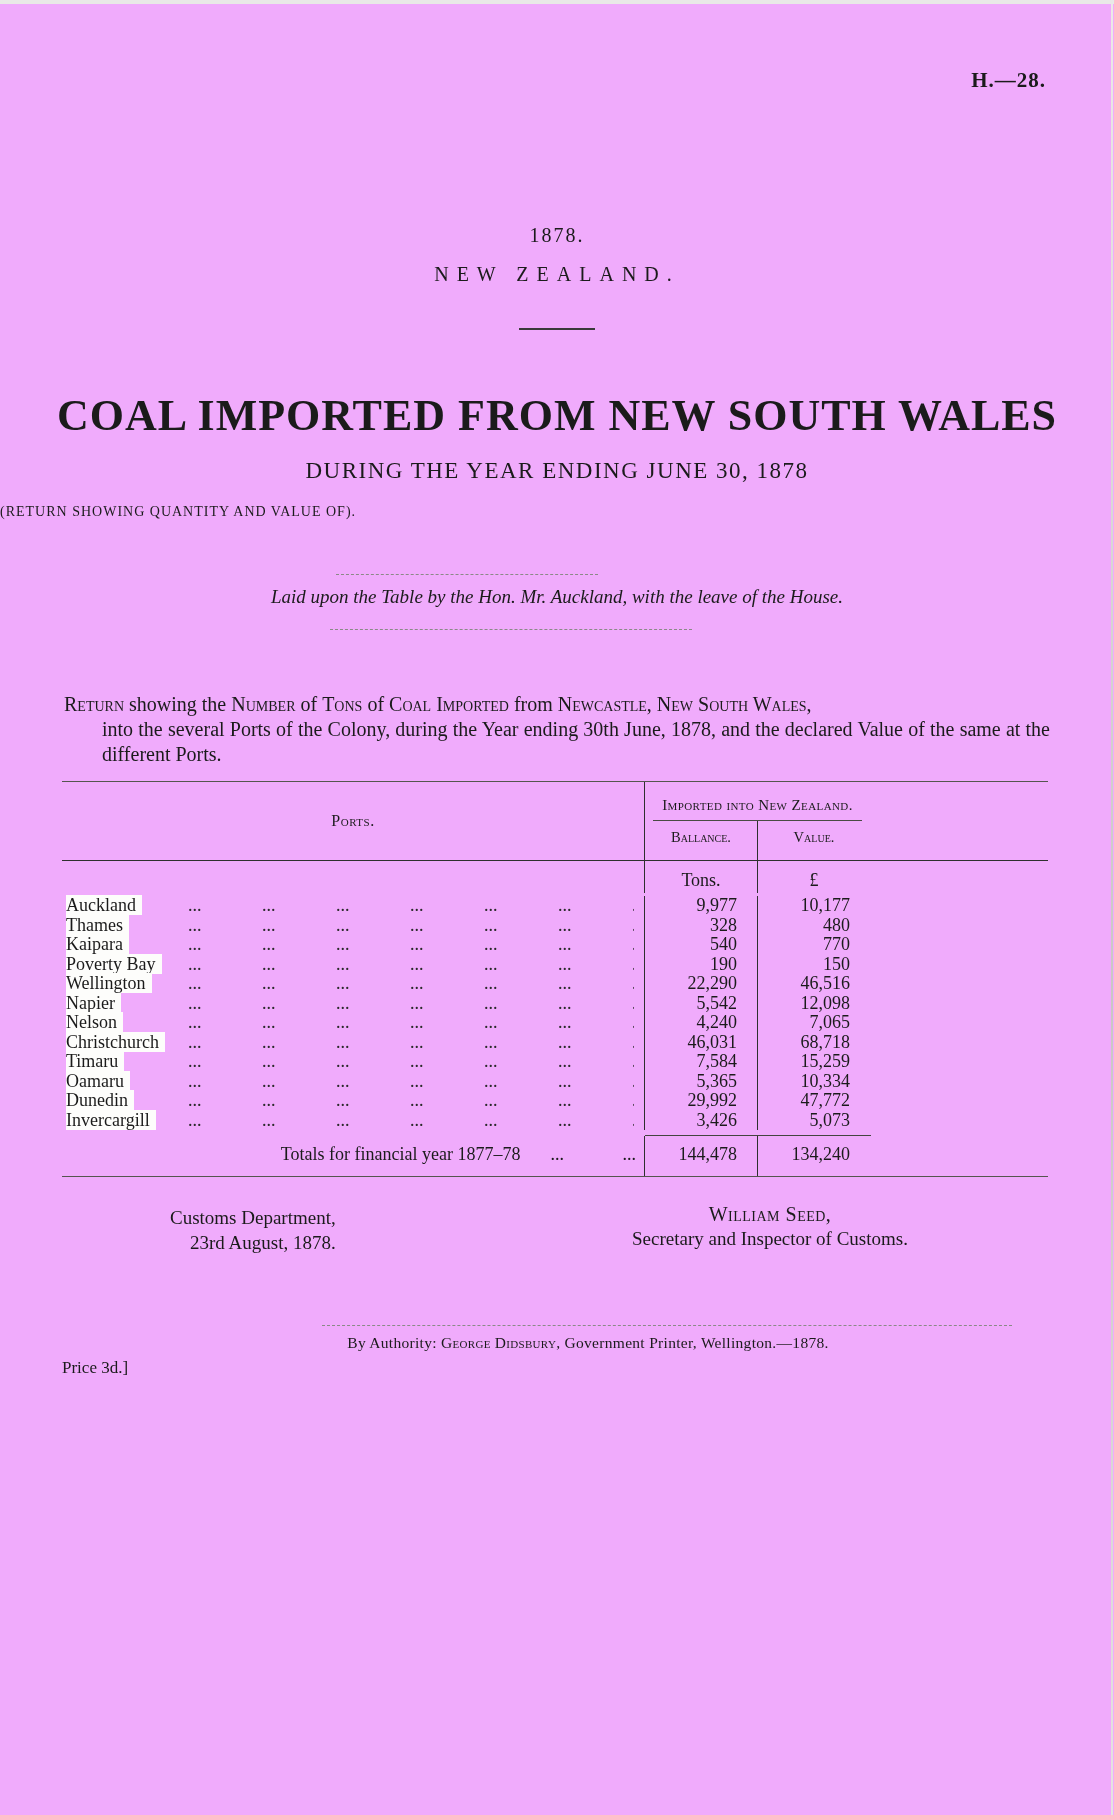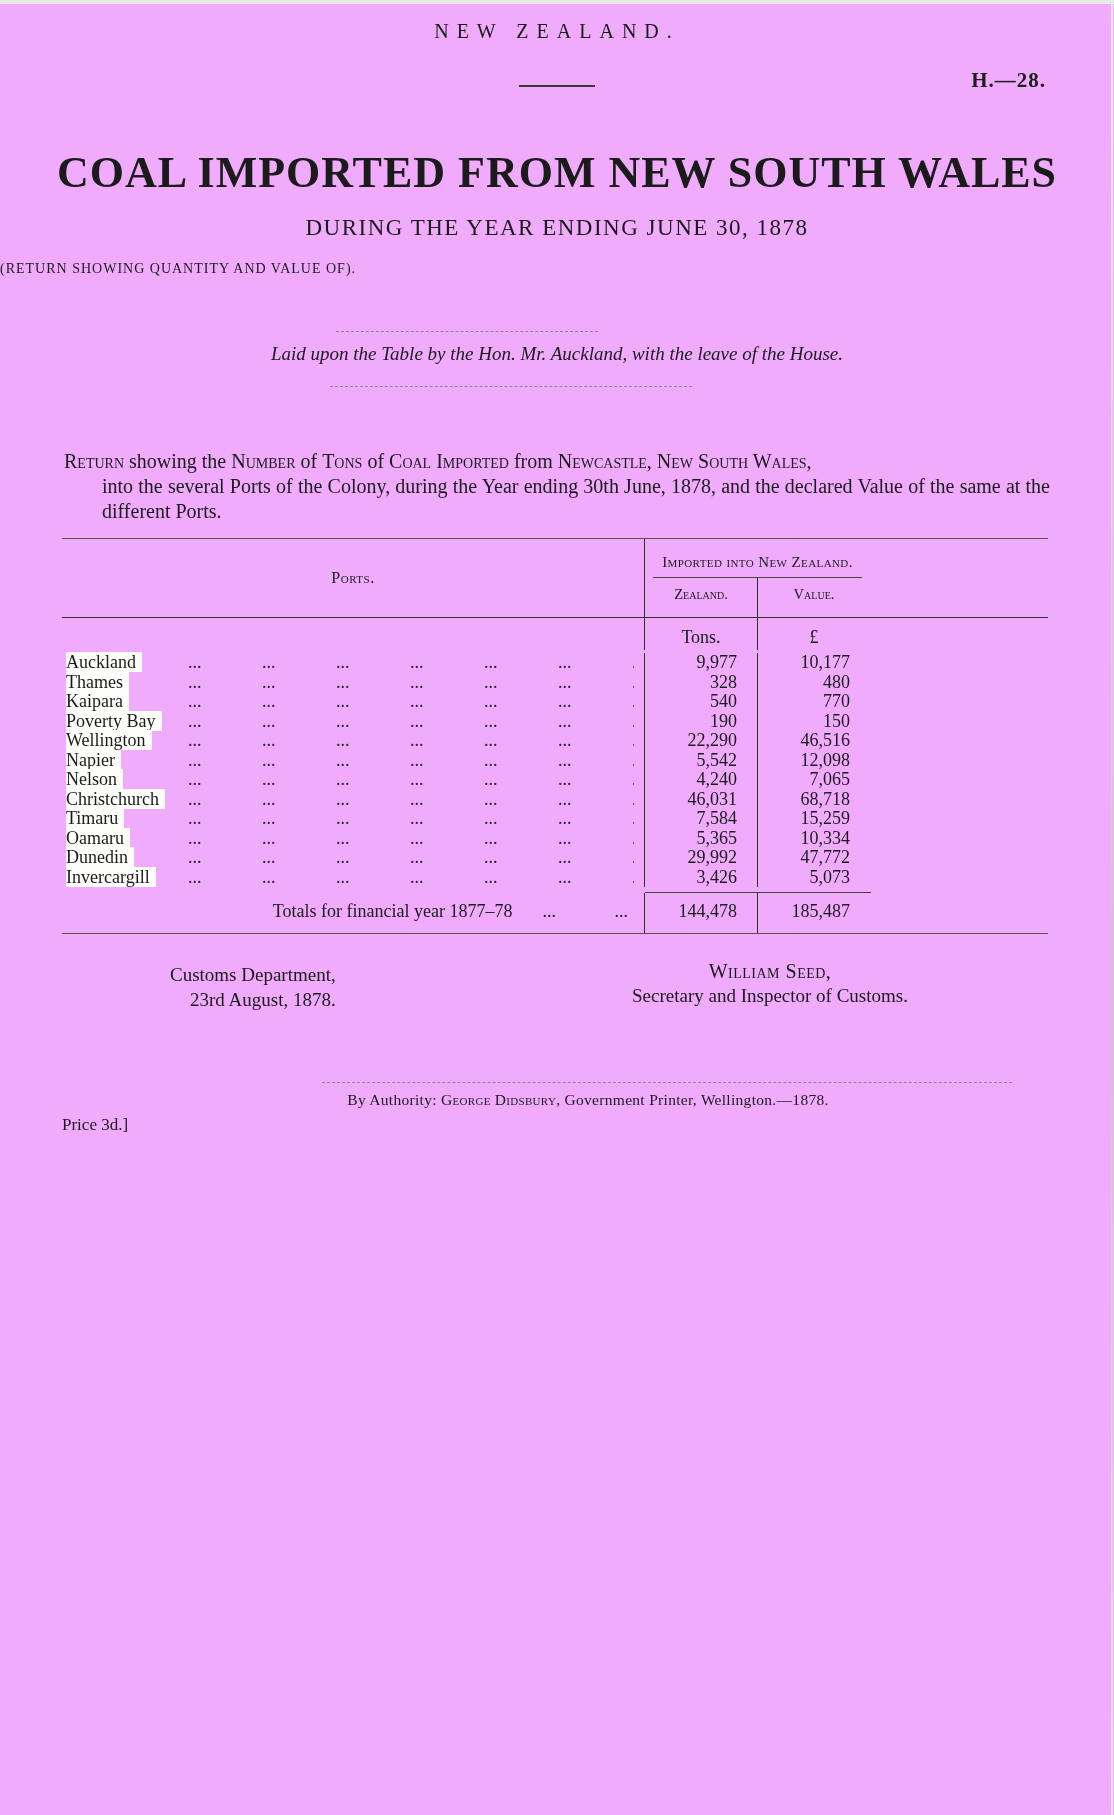--- a/index.html
+++ b/index.html
@@ -73,21 +73,21 @@
   .t-body{padding-top:3px;}
   .pname{position:relative;z-index:1;background:#fdfdfb;padding-right:6px;}
   .leader{
     position:absolute;left:126px;right:10px;top:0;bottom:0;
     overflow:hidden;white-space:nowrap;
     word-spacing:56px;color:#2a2a2a;
   }
   .pre-total-rule{margin-left:583px;width:226px;border-top:1px solid #44443f;height:0;margin-top:5px;}
   .t-totals{display:flex;}
   .t-totals .c{padding-top:8px;padding-bottom:11px;}
-  .totals-ports{display:flex;justify-content:flex-end;align-items:center;padding-right:16px;}
+  .totals-ports{display:flex;justify-content:flex-end;align-items:center;padding-right:8px;}
   .tlabel{margin-right:30px;}
   .tdots{white-space:nowrap;word-spacing:54px;}
 
   .sig{position:relative;height:74px;margin-top:30px;font-size:19px;}
   .sig-left{position:absolute;left:108px;top:0;text-align:right;}
   .sig-left .l2{margin-left:82px;margin-top:3px;}
   .sig-right{position:absolute;left:570px;top:-4px;width:400px;text-align:center;}
   .sig-name{font-size:20px;letter-spacing:.5px;}
   .sig-role{margin-top:2px;font-size:19px;}
 
@@ -98,20 +98,21 @@
   .scan-edge{position:absolute;top:0;right:1px;width:2px;height:100%;
     background:linear-gradient(to bottom,#eceae6,#c9c8c3 55%,#e6e4e0);}
 </style>
 </head>
 <body>
 
 <div class="page">
 
   <div class="doc-number">H.—28.</div>
 
+  <div class="year">1878.</div>
   <div class="country">NEW ZEALAND.</div>
   <div class="rule-short"></div>
 
   <h1 class="main-title">COAL IMPORTED FROM NEW SOUTH WALES</h1>
   <div class="subtitle">DURING THE YEAR ENDING JUNE 30, 1878</div>
   <div class="return-note">(RETURN SHOWING QUANTITY AND VALUE OF).</div>
 
   <div class="laid-wrap">
     <div class="dash-above"></div>
     <div class="laid-text">Laid upon the Table by the Hon. Mr. Auckland, with the leave of the House.</div>
@@ -123,21 +124,21 @@
   <div class="doc-table">
 
     <div class="t-header">
       <div class="c ports">
         <span class="ports-head sc">Ports.</span>
       </div>
       <div class="right-head">
         <div class="group-head sc">Imported into New Zealand.</div>
         <div class="group-rule"></div>
         <div class="sub-heads">
-          <div class="qh sc">Zealand.</div>
+          <div class="qh sc">Ballance.</div>
           <div class="vh sc">Value.</div>
         </div>
       </div>
       <div class="c fill"></div>
     </div>
 
     <div class="t-units">
       <div class="c ports"></div>
       <div class="c qty u">Tons.</div>
       <div class="c val u">£</div>
@@ -233,21 +234,21 @@
     </div>
 
     <div class="pre-total-rule"></div>
 
     <div class="t-totals">
       <div class="c ports totals-ports">
         <span class="tlabel">Totals for financial year 1877–78</span>
         <span class="tdots">... ...</span>
       </div>
       <div class="c qty num">144,478</div>
-      <div class="c val num">185,487</div>
+      <div class="c val num">134,240</div>
       <div class="c fill"></div>
     </div>
 
   </div>
 
   <div class="sig">
     <div class="sig-left">
       <div>Customs Department,</div>
       <div class="l2">23rd August, 1878.</div>
     </div>

